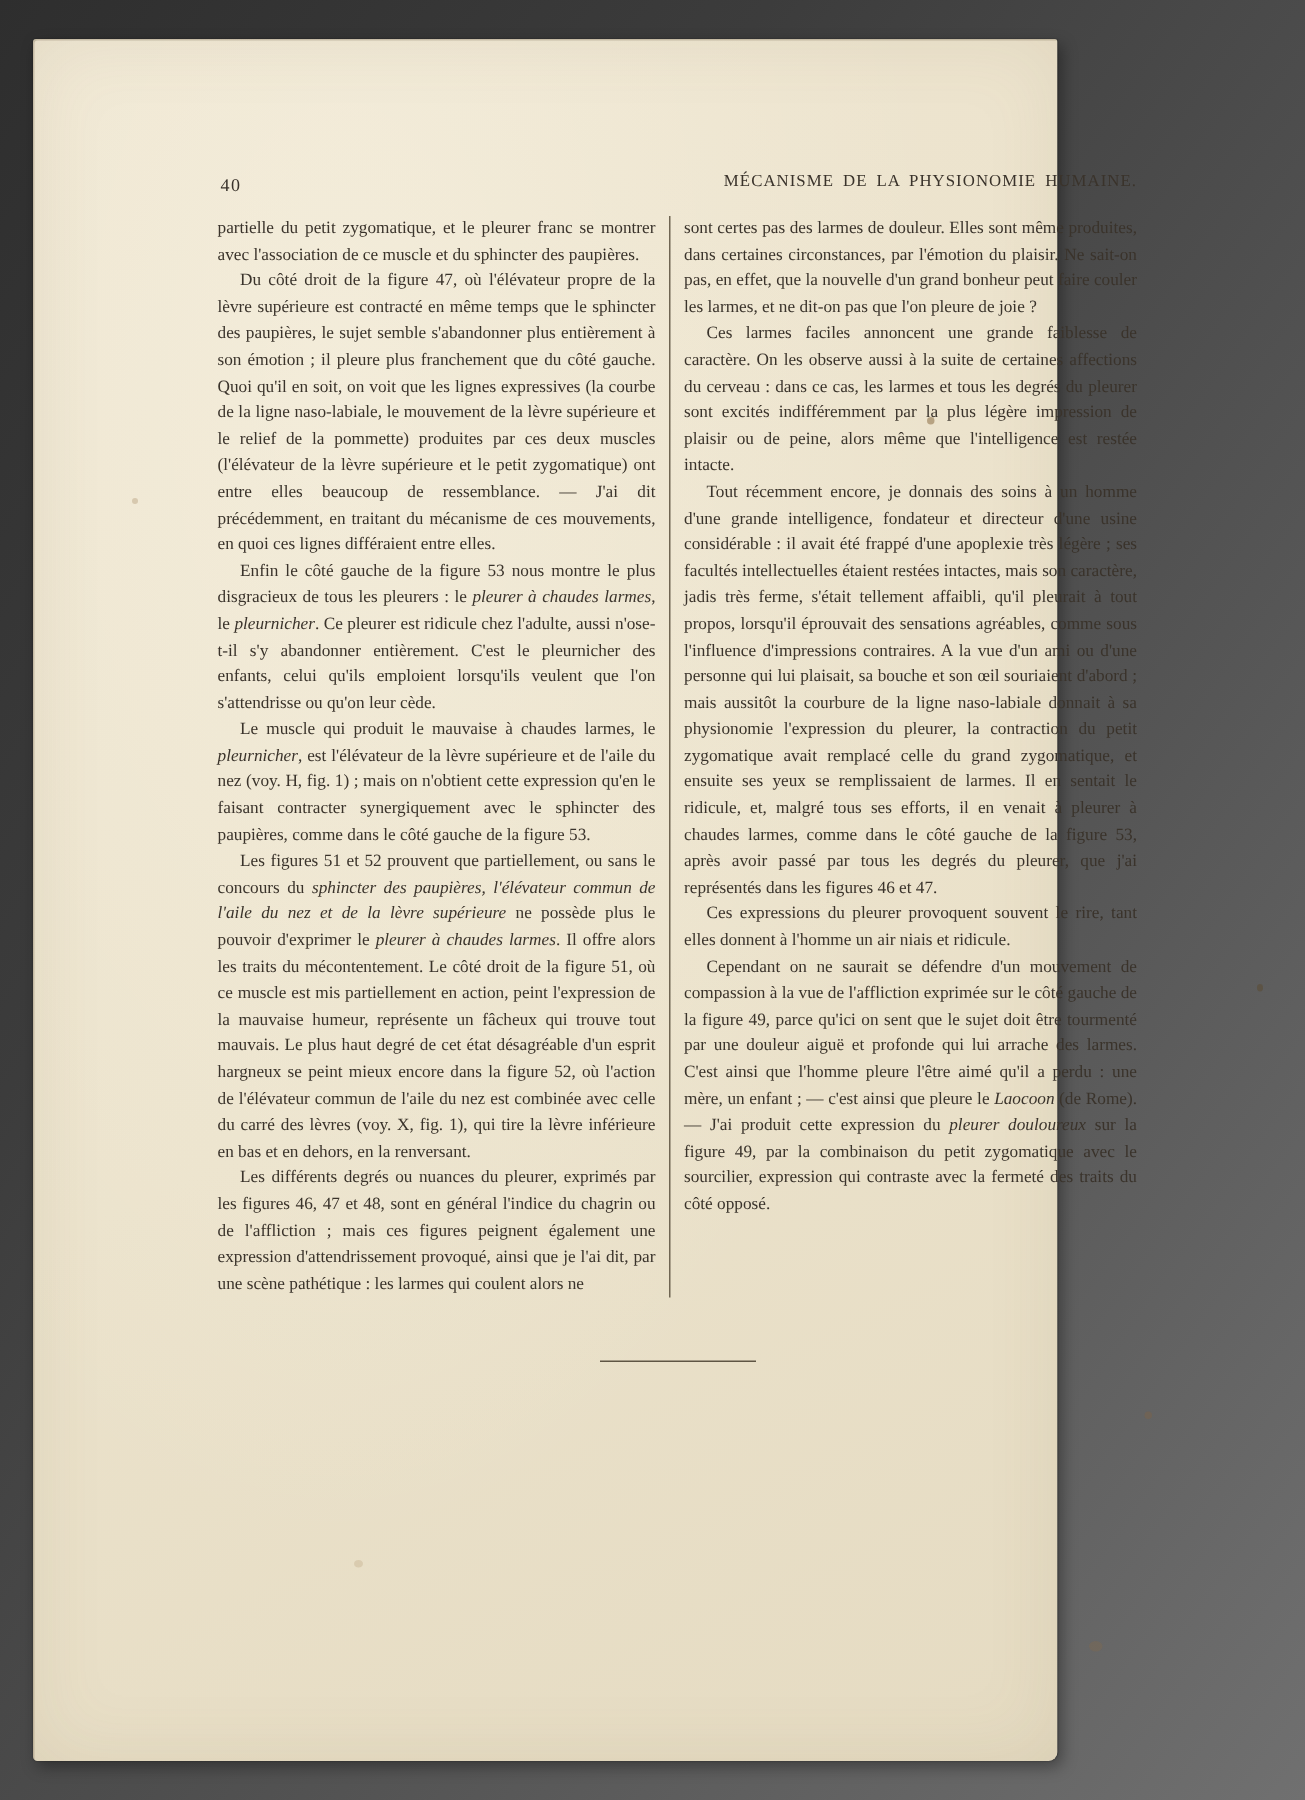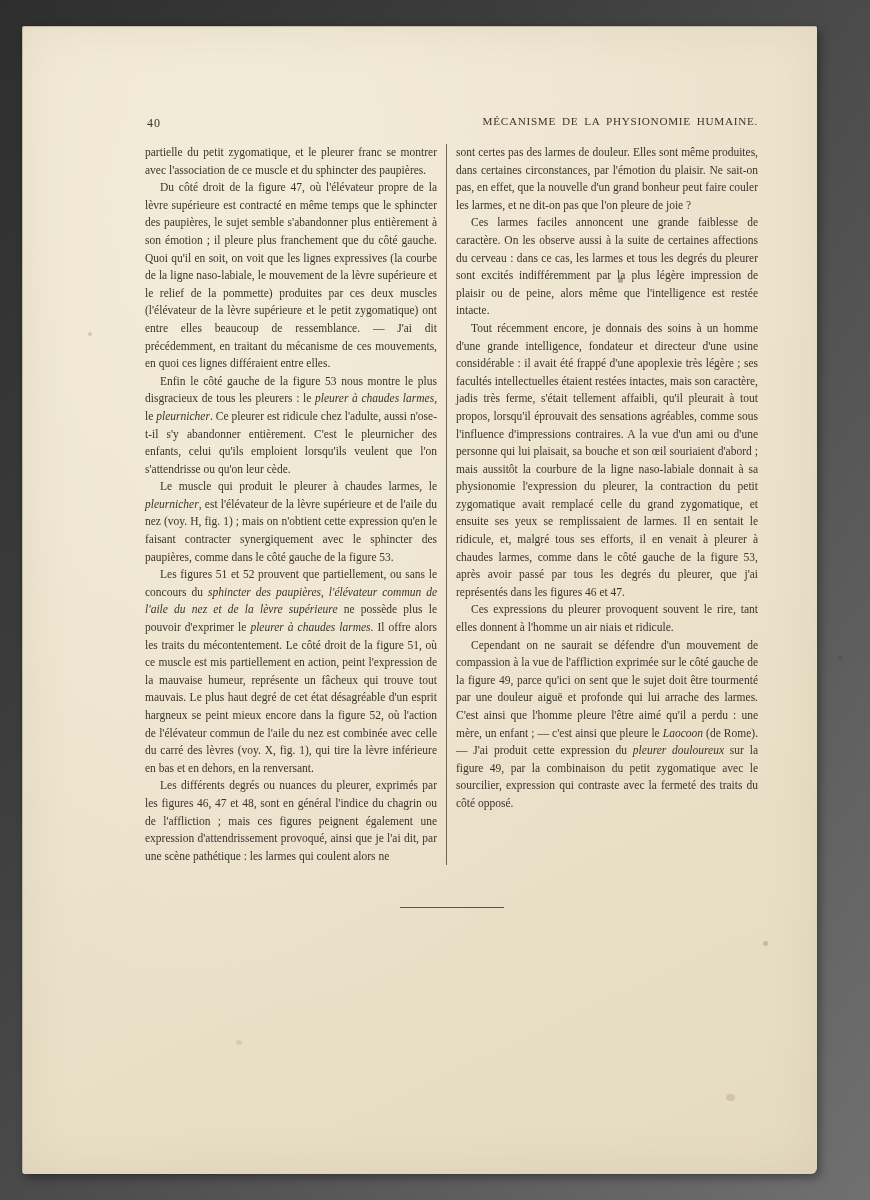--- a/index.html
+++ b/index.html
@@ -11,21 +11,21 @@
     --rule:#5e5544;
   }
   *{box-sizing:border-box;}
   html,body{margin:0;padding:0;}
   body{
     width:870px;height:1200px;overflow:hidden;position:relative;
     background:linear-gradient(125deg,var(--backdrop_dark) 0%,#3c3c3c 30%,#555555 65%,var(--backdrop_light) 100%);
     font-family:"Liberation Serif","DejaVu Serif",serif;
   }
   .paper{
-    position:absolute;left:22px;top:26px;width:795px;height:1148px;
+    position:absolute;left:22px;top:26px;width:683px;height:1148px;
     background:
       radial-gradient(ellipse at 30% 20%, rgba(255,252,240,0.35), rgba(0,0,0,0) 60%),
       linear-gradient(155deg,#eee5d0 0%,var(--paper) 55%,#e5dbc2 100%);
     border-radius:2px 2px 6px 3px;
     box-shadow:
       inset 0 0 50px rgba(120,100,60,0.10),
       inset 1px 1px 0 rgba(90,75,50,0.25),
       3px 4px 10px rgba(0,0,0,0.35),
       0 0 1px rgba(0,0,0,0.5);
   }
@@ -74,21 +74,21 @@
     <div class="page-header">
       <span class="page-number">40</span>
       <div class="running-title">MÉCANISME DE LA PHYSIONOMIE HUMAINE.</div>
     </div>
 
     <div class="columns">
       <div class="col left">
           <p><span>partielle du petit zygomatique, et le pleurer franc se montrer avec l'association de ce muscle et du sphincter des paupières.</span></p>
           <p class="indent"><span>Du côté droit de la figure 47, où l'élévateur propre de la lèvre supérieure est contracté en même temps que le sphincter des paupières, le sujet semble s'abandonner plus entièrement à son émotion ; il pleure plus franchement que du côté gauche. Quoi qu'il en soit, on voit que les lignes expressives (la courbe de la ligne naso-labiale, le mouvement de la lèvre supérieure et le relief de la pommette) produites par ces deux muscles (l'élévateur de la lèvre supérieure et le petit zygomatique) ont entre elles beaucoup de ressemblance. — J'ai dit précédemment, en traitant du mécanisme de ces mouvements, en quoi ces lignes différaient entre elles.</span></p>
           <p class="indent"><span>Enfin le côté gauche de la figure 53 nous montre le plus disgracieux de tous les pleurers : le </span><em>pleurer à chaudes larmes</em><span>, le </span><em>pleurnicher</em><span>. Ce pleurer est ridicule chez l'adulte, aussi n'ose-t-il s'y abandonner entièrement. C'est le pleurnicher des enfants, celui qu'ils emploient lorsqu'ils veulent que l'on s'attendrisse ou qu'on leur cède.</span></p>
-          <p class="indent"><span>Le muscle qui produit le pleurer à chaudes larmes, le </span><em>pleurnicher</em><span>, est l'élévateur de la lèvre supérieure et de l'aile du nez (voy. H, fig. 1) ; mais on n'obtient cette expression qu'en le faisant contracter synergiquement avec le sphincter des paupières, comme dans le côté gauche de la figure 53.</span></p>
+          <p class="indent"><span>Le muscle qui produit le mauvaise à chaudes larmes, le </span><em>pleurnicher</em><span>, est l'élévateur de la lèvre supérieure et de l'aile du nez (voy. H, fig. 1) ; mais on n'obtient cette expression qu'en le faisant contracter synergiquement avec le sphincter des paupières, comme dans le côté gauche de la figure 53.</span></p>
           <p class="indent"><span>Les figures 51 et 52 prouvent que partiellement, ou sans le concours du </span><em>sphincter des paupières, l'élévateur commun de l'aile du nez et de la lèvre supérieure</em><span> ne possède plus le pouvoir d'exprimer le </span><em>pleurer à chaudes larmes</em><span>. Il offre alors les traits du mécontentement. Le côté droit de la figure 51, où ce muscle est mis partiellement en action, peint l'expression de la mauvaise humeur, représente un fâcheux qui trouve tout mauvais. Le plus haut degré de cet état désagréable d'un esprit hargneux se peint mieux encore dans la figure 52, où l'action de l'élévateur commun de l'aile du nez est combinée avec celle du carré des lèvres (voy. X, fig. 1), qui tire la lèvre inférieure en bas et en dehors, en la renversant.</span></p>
           <p class="indent"><span>Les différents degrés ou nuances du pleurer, exprimés par les figures 46, 47 et 48, sont en général l'indice du chagrin ou de l'affliction ; mais ces figures peignent également une expression d'attendrissement provoqué, ainsi que je l'ai dit, par une scène pathétique : les larmes qui coulent alors ne</span></p>
         </div>
       <div class="col right">
           <p><span>sont certes pas des larmes de douleur. Elles sont même produites, dans certaines circonstances, par l'émotion du plaisir. Ne sait-on pas, en effet, que la nouvelle d'un grand bonheur peut faire couler les larmes, et ne dit-on pas que l'on pleure de joie ?</span></p>
           <p class="indent"><span>Ces larmes faciles annoncent une grande faiblesse de caractère. On les observe aussi à la suite de certaines affections du cerveau : dans ce cas, les larmes et tous les degrés du pleurer sont excités indifféremment par la plus légère impression de plaisir ou de peine, alors même que l'intelligence est restée intacte.</span></p>
           <p class="indent"><span>Tout récemment encore, je donnais des soins à un homme d'une grande intelligence, fondateur et directeur d'une usine considérable : il avait été frappé d'une apoplexie très légère ; ses facultés intellectuelles étaient restées intactes, mais son caractère, jadis très ferme, s'était tellement affaibli, qu'il pleurait à tout propos, lorsqu'il éprouvait des sensations agréables, comme sous l'influence d'impressions contraires. A la vue d'un ami ou d'une personne qui lui plaisait, sa bouche et son œil souriaient d'abord ; mais aussitôt la courbure de la ligne naso-labiale donnait à sa physionomie l'expression du pleurer, la contraction du petit zygomatique avait remplacé celle du grand zygomatique, et ensuite ses yeux se remplissaient de larmes. Il en sentait le ridicule, et, malgré tous ses efforts, il en venait à pleurer à chaudes larmes, comme dans le côté gauche de la figure 53, après avoir passé par tous les degrés du pleurer, que j'ai représentés dans les figures 46 et 47.</span></p>
           <p class="indent"><span>Ces expressions du pleurer provoquent souvent le rire, tant elles donnent à l'homme un air niais et ridicule.</span></p>
           <p class="indent"><span>Cependant on ne saurait se défendre d'un mouvement de compassion à la vue de l'affliction exprimée sur le côté gauche de la figure 49, parce qu'ici on sent que le sujet doit être tourmenté par une douleur aiguë et profonde qui lui arrache des larmes. C'est ainsi que l'homme pleure l'être aimé qu'il a perdu : une mère, un enfant ; — c'est ainsi que pleure le </span><em>Laocoon</em><span> (de Rome). — J'ai produit cette expression du </span><em>pleurer douloureux</em><span> sur la figure 49, par la combinaison du petit zygomatique avec le sourcilier, expression qui contraste avec la fermeté des traits du côté opposé.</span></p>
         </div>

